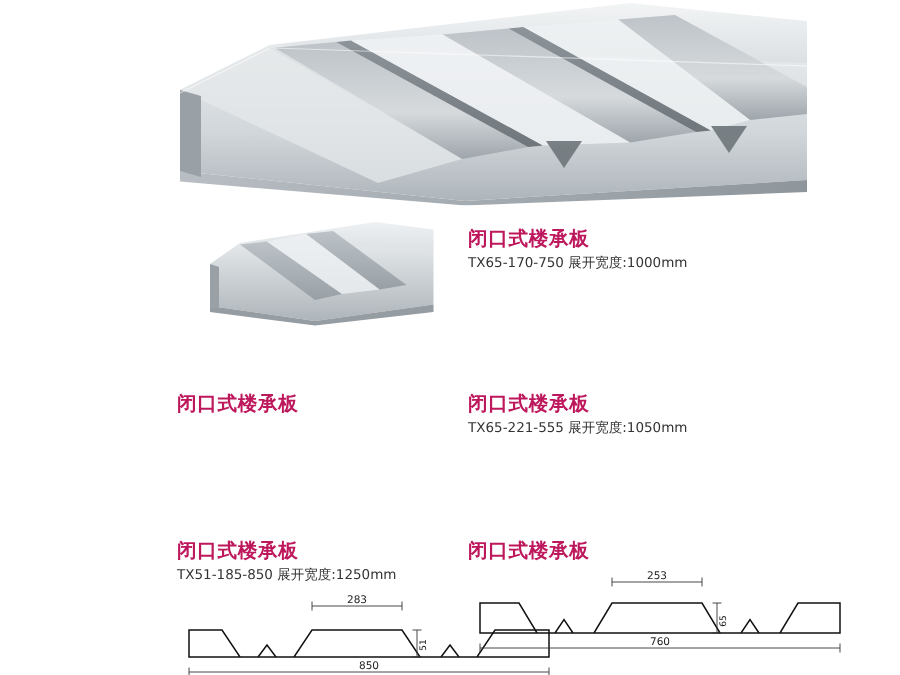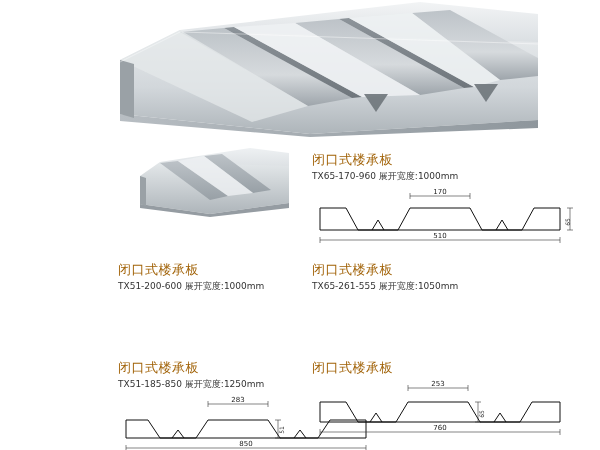--- a/index.html
+++ b/index.html
@@ -20,21 +20,21 @@
     position:absolute;left:140px;top:148px;width:150px;height:70px;
   }
   #small-photo svg{display:block;}
 
   
   .product{
     position:absolute;
     width:270px;
   }
   .p-title{
-    font-size:13px;font-weight:normal;color:#a16207;
+    font-size:13px;font-weight:bold;color:#be185d;
     letter-spacing:0.5px;
     margin:0 0 3px 0;
     line-height:15px;
   }
   .p-sub{
     font-size:9px;color:#333;
     margin:0 0 4px 0;
     line-height:12px;
     white-space:nowrap;
   }
@@ -134,61 +134,33 @@
     <polygon points="64,8 82,6 131,42 113,45" fill="url(#sVal)"></polygon>
     <polygon points="38,13 64,8 113,45 88,48" fill="#edf0f2" opacity="0.8"></polygon>
     <polygon points="0,56 70,66 149,55 149,60 70,69 0,60" fill="#959ca2"></polygon>
     <polygon points="0,28 0,56 6,58 6,30" fill="#9aa1a6"></polygon>
   </svg>
 </div>
 
 <div class="product" id="prod-0">
   <div class="p-title">闭口式楼承板</div>
   <div class="p-sub">
-    <span>TX65-170-960</span>
+    <span>TX65-170-750</span>
     <span>展开宽度:</span><span>1000mm</span>
   </div>
-  <div class="p-draw">
-    <svg width="270" height="62" viewBox="0 0 270 62" xmlns="http://www.w3.org/2000/svg">
-
-      <line class="dim-line" x1="98" y1="10" x2="158" y2="10"></line>
-      <line class="dim-line" x1="98" y1="7" x2="98" y2="13"></line>
-      <line class="dim-line" x1="158" y1="7" x2="158" y2="13"></line>
-      <text class="dim-text" x="128" y="8" text-anchor="middle">170</text>
-
-      <path class="prof-line" d="M8,44 L8,22 L34,22 L46,44 L86,44 L98,22 L158,22 L170,44 L210,44 L222,22 L248,22 L248,44 Z"></path>
-
-      <path class="prof-line" d="M60,44 L66,34 L72,44" stroke-width="0.7"></path>
-      <path class="prof-line" d="M184,44 L190,34 L196,44" stroke-width="0.7"></path>
-
-      <line class="dim-line" x1="258" y1="22" x2="258" y2="44"></line>
-      <line class="dim-line" x1="255" y1="22" x2="261" y2="22"></line>
-      <line class="dim-line" x1="255" y1="44" x2="261" y2="44"></line>
-      <text class="dim-text-v" x="258" y="36" text-anchor="middle" transform="rotate(-90 258 36)">65</text>
-
-      <line class="dim-line" x1="8" y1="54" x2="248" y2="54"></line>
-      <line class="dim-line" x1="8" y1="51" x2="8" y2="57"></line>
-      <line class="dim-line" x1="248" y1="51" x2="248" y2="57"></line>
-      <text class="dim-text" x="128" y="52" text-anchor="middle">510</text>
-    </svg>
-  </div>
 </div>
 
 <div class="product" id="prod-1">
   <div class="p-title">闭口式楼承板</div>
+</div>
+
+<div class="product" id="prod-2">
+  <div class="p-title">闭口式楼承板</div>
   <div class="p-sub">
-    <span>TX51-200-600</span>
-    <span>展开宽度:</span><span>1000mm</span>
-  </div>
-</div>
-
-<div class="product" id="prod-2">
-  <div class="p-title">闭口式楼承板</div>
-  <div class="p-sub">
-    <span>TX65-261-555</span>
+    <span>TX65-221-555</span>
     <span>展开宽度:</span><span>1050mm</span>
   </div>
 </div>
 
 <div class="product" id="prod-3">
   <div class="p-title">闭口式楼承板</div>
   <div class="p-sub">
     <span>TX51-185-850</span>
     <span>展开宽度:</span><span>1250mm</span>
   </div>

